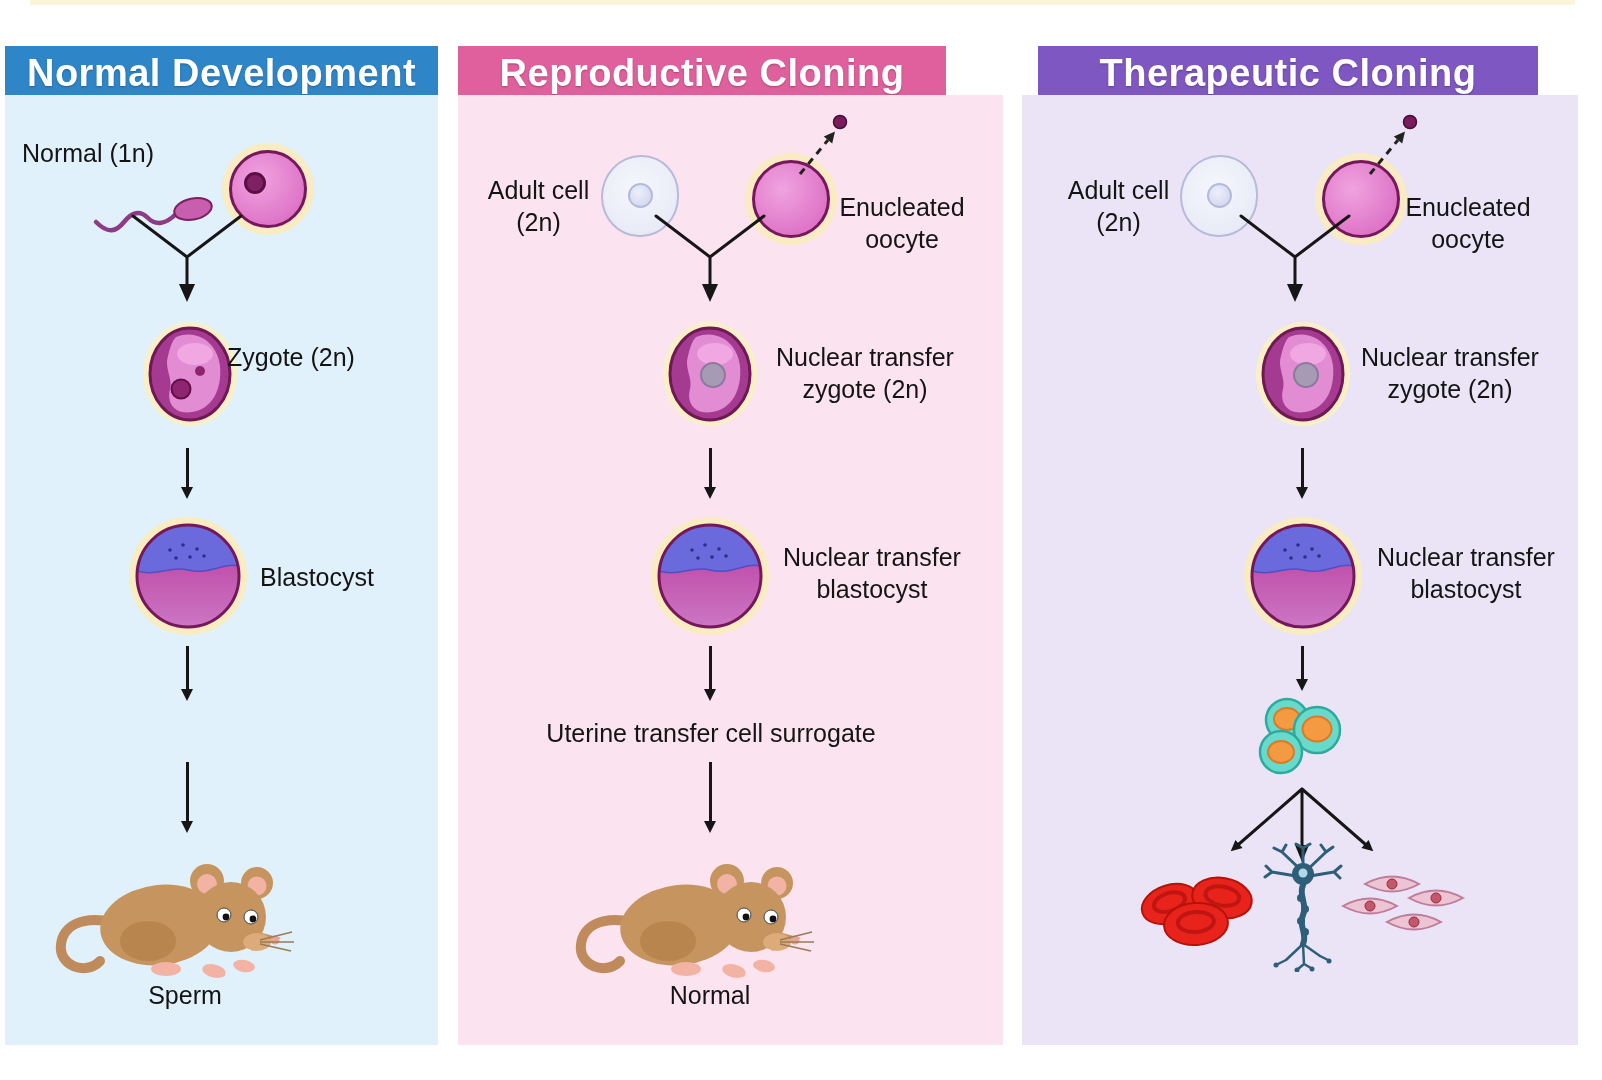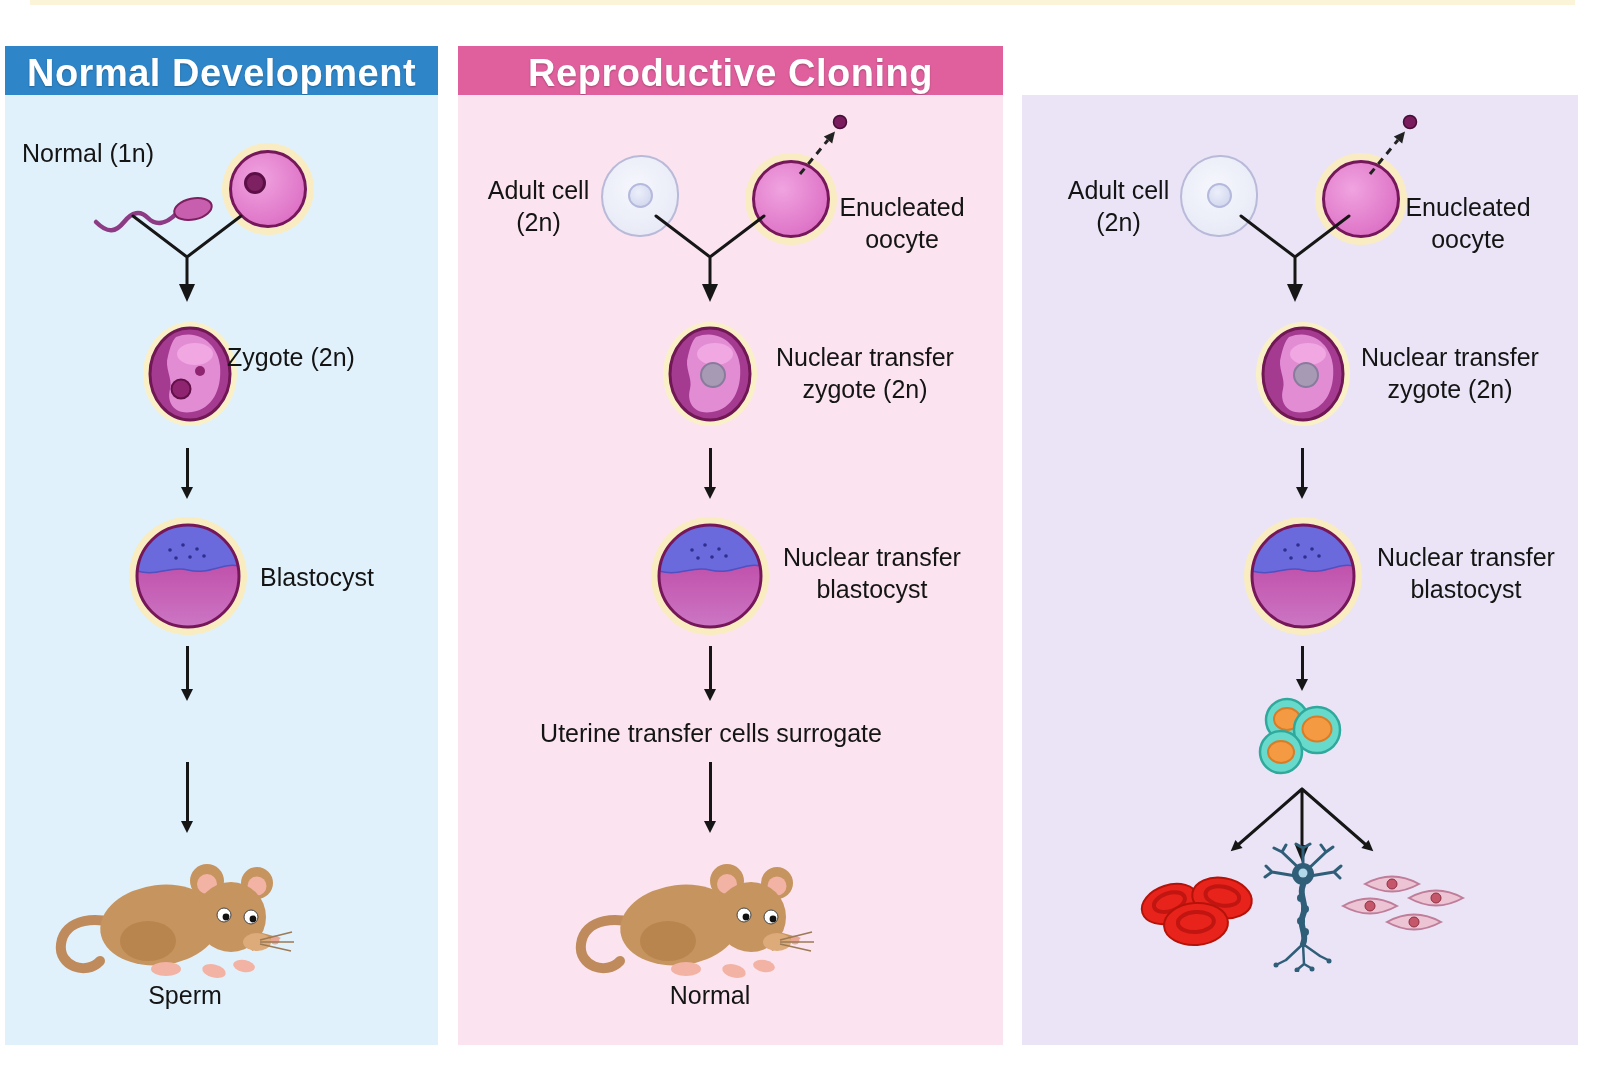--- a/index.html
+++ b/index.html
@@ -9,21 +9,21 @@
   }
   .top-strip { position:absolute; left:30px; top:0; width:1545px; height:5px; background:#fcf4d9; }
   .hdr {
     position:absolute; top:30px; height:57px; box-sizing:border-box;
     display:flex; align-items:center; justify-content:center;
     color:#ffffff; font-weight:bold; font-size:38px; letter-spacing:.5px;
     text-shadow:0 1px 2px rgba(0,0,0,.28);
     margin-top:16px;
   }
   #hdr1 { left:5px;    width:433px; border-bottom:3px solid #1d6aa6; }
-  #hdr2 { left:458px;  width:545px; border-bottom:3px solid #c44a84; }
+  #hdr2 { left:458px;  width:488px; border-bottom:3px solid #c44a84; }
   #hdr3 { left:1038px; width:500px; border-bottom:3px solid #6a46a8; }
   .panel { position:absolute; top:95px; height:950px; }
   #panel1 { left:5px;    width:433px; }
   #panel2 { left:458px;  width:545px; }
   #panel3 { left:1022px; width:556px; }
   .lbl { position:absolute; font-size:25px; line-height:1.26; color:#141414; }
   .ctr { text-align:center; }
   .arrow-v { position:absolute; width:0; border-left:3px solid #161616; }
   .arrow-v::after {
     content:''; position:absolute; left:-8px; bottom:-13px; width:0; height:0;
@@ -53,20 +53,21 @@
   svg { display:block; }
 </style>
 </head>
 <body>
 
 <div id="diagram">
   <div class="top-strip"></div>
 
   <div class="hdr" id="hdr1" style="background-color: rgb(46, 134, 201);">Normal Development</div>
   <div class="hdr" id="hdr2" style="background-color: rgb(224, 96, 157);">Reproductive Cloning</div>
+  <div class="hdr" id="hdr3" style="background-color: rgb(127, 87, 194);">Therapeutic Cloning</div>
 
   <div class="panel" id="panel1" style="background-color: rgb(225, 241, 251);"></div>
   <div class="panel" id="panel2" style="background-color: rgb(251, 228, 239);"></div>
   <div class="panel" id="panel3" style="background-color: rgb(234, 228, 246);"></div>
 
   <div class="lbl" style="left:22px; top:138px;">Normal (1n)</div>
 
   <div class="ill" style="left:90px; top:180px;">
     <svg width="140" height="60" viewBox="0 0 140 60">
       <path d="M6,42 C18,54 26,52 34,42 C42,32 50,30 58,38 C66,46 76,44 86,34" fill="none" stroke="#8e3b85" stroke-width="4.5" stroke-linecap="round"></path>
@@ -220,21 +221,21 @@
             <circle cx="78" cy="42" r="1.8"></circle>
         </g>
       </g>
       <circle cx="62" cy="62" r="51" fill="none" stroke="#76175a" stroke-width="3"></circle>
     </svg>
   </div>
   <div class="lbl ctr" style="left:772px; top:542px; width:200px;">Nuclear transfer blastocyst</div>
 
   <div class="arrow-v" style="left:709px; top:646px; height:48px;"></div>
 
-  <div class="lbl ctr" style="left:511px; top:718px; width:400px;">Uterine transfer cells surrogate</div>
+  <div class="lbl ctr" style="left:511px; top:718px; width:400px;">Uterine transfer cell surrogate</div>
 
   <div class="arrow-v" style="left:709px; top:762px; height:64px;"></div>
 
   <div class="ill" style="left:568px; top:845px;">
     <svg width="250" height="145" viewBox="0 0 250 145">
       <path d="M78,84 C50,68 16,74 13,99 C10,121 38,131 52,116" fill="none" stroke="#c08b5c" stroke-width="10" stroke-linecap="round"></path>
       <ellipse cx="112" cy="80" rx="60" ry="40" fill="#c6945f" transform="rotate(-7 112 80)"></ellipse>
       <ellipse cx="100" cy="96" rx="28" ry="20" fill="#b9854f"></ellipse>
       <circle cx="159" cy="36" r="17" fill="#c6945f"></circle>
         <circle cx="159" cy="39" r="10" fill="#f2b2a4"></circle>

